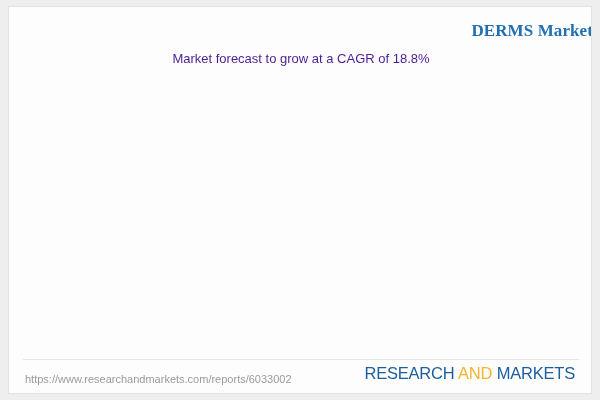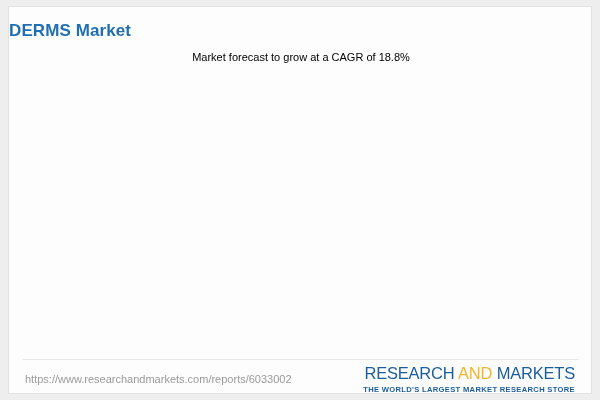--- a/index.html
+++ b/index.html
@@ -24,34 +24,35 @@
     box-sizing: border-box;
     overflow: hidden;
   }
 
   
   #chart-title {
     position: absolute;
     left: 0;
     top: 14px;
     width: 584px;
-    text-align: left;
+    text-align: right;
     font-size: 17px;
     font-weight: bold;
     color: #1f6fb2;
     letter-spacing: 0.1px;
+    font-family: Liberation Serif, serif;
   }
   #chart-subtitle {
     position: absolute;
     left: 0;
     top: 44px;
     width: 584px;
     text-align: center;
-    font-size: 11px;
-    color: #000000;
+    font-size: 13px;
+    color: #4c1d95;
   }
 
   
   #plot {
     position: absolute;
     left: 0;
     top: 0;
     width: 584px;
     height: 340px;
   }
@@ -132,16 +133,15 @@
     </div>
 
   </div>
 
   <div id="footer-divider"></div>
 
   <a id="footer-url" href="#" style="text-decoration:none;">https://www.researchandmarkets.com/reports/6033002</a>
 
   <div id="logo">
     <div id="logo-main"><span>RESEARCH </span><span id="logo-and">AND</span><span> MARKETS</span></div>
-    <div id="logo-tagline">THE WORLD'S LARGEST MARKET RESEARCH STORE</div>
   </div>
 
 </div>
 
 </body></html>

